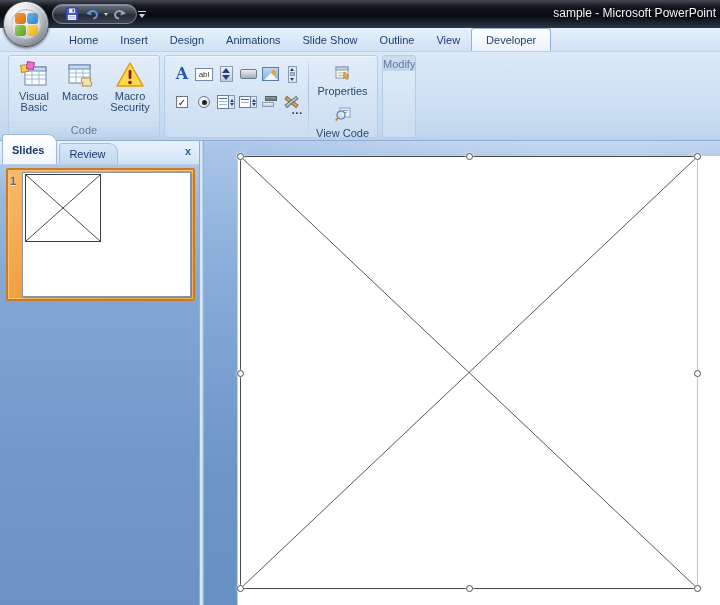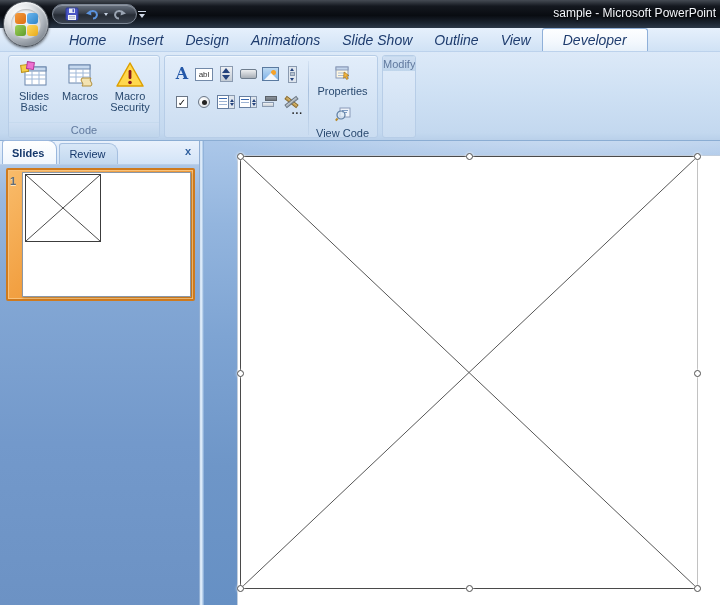--- a/index.html
+++ b/index.html
@@ -29,23 +29,23 @@
     background:linear-gradient(180deg,#6a7482 0%,#3a414c 45%,#262c35 55%,#3b4350 100%);
     border:1px solid #7d8795; border-radius:10px; padding:0 8px 0 10px; box-shadow:inset 0 1px 0 rgba(255,255,255,.25); }
   .qat-btn { width:18px; height:16px; display:flex; align-items:center; justify-content:center; }
   .qat-sep-chevron { position:absolute; left:135px; top:6px; width:14px; height:16px; display:flex; align-items:center; justify-content:center; }
   .chev { width:0; height:0; border-left:3px solid transparent; border-right:3px solid transparent; border-top:4px solid #cfd8e6; }
   .chev-line { position:absolute; top:2px; left:3px; width:8px; height:1px; background:#cfd8e6; }
   .mini-chev { width:0; height:0; border-left:2px solid transparent; border-right:2px solid transparent; border-top:3px solid #c7d2e2; margin-left:1px; }
 
   
   .tabrow { height:23px; background:linear-gradient(180deg,#e6f0fc,#d0e2f5); display:flex; align-items:flex-end; padding-left:58px; position:relative; }
-  .tab { height:23px; display:flex; align-items:center; padding:0 11px; font-size:14px; color:#1e3c6e; cursor:default;font-style:italic; }
+  .tab { height:23px; display:flex; align-items:center; padding:0 11px; font-size:11px; color:#1e3c6e; cursor:default; }
   .tab.active { height:23px; background:linear-gradient(180deg,#fdfeff,#f3f8fd 60%,#e8f1fa);
-    border:1px solid #8fb0d9; border-bottom:none; border-radius:3px 3px 0 0; padding:0 20px; z-index:5;text-align:center; }
+    border:1px solid #8fb0d9; border-bottom:none; border-radius:3px 3px 0 0; padding:0 14px; z-index:5;text-align:center; }
 
   
   .ribbon { height:90px; background:linear-gradient(180deg,#dcE9f8,#cfe1f4 45%,#c3d8ef 92%,#b9d0ea);
     border-top:1px solid #bcd2ec; border-bottom:1px solid #8badd3; display:flex; align-items:stretch; padding:3px 2px 2px 8px; gap:4px; }
   .group { display:flex; flex-direction:column; border:1px solid #b7cde7; border-radius:3px;
     background:linear-gradient(180deg,#e2edfa,#d5e4f5 55%,#cbddf1); box-shadow:inset 0 1px 0 #f0f7fe; overflow:hidden; }
   .group-body { flex:1; display:flex; align-items:stretch; padding:1px 2px; }
   .group-label { height:15px; line-height:14px; font-size:11px; color:#60799e; text-align:center;
     background:linear-gradient(180deg,#cfdff2,#bfd5eb); border-top:1px solid #c6daee; }
   .bigbtn { width:46px; display:flex; flex-direction:column; align-items:center; padding-top:3px;
@@ -85,21 +85,21 @@
   .more-icon { position:relative; width:18px; height:18px; }
   .more-bar1 { position:absolute; left:1px; top:7px; width:15px; height:4px; background:linear-gradient(#e7c26a,#b98f3e); border:1px solid #8d6a24; transform:rotate(38deg); }
   .more-bar2 { position:absolute; left:1px; top:7px; width:15px; height:4px; background:linear-gradient(#cfd6dd,#98a2ac); border:1px solid #6c7782; transform:rotate(-38deg); }
   .more-dots { position:absolute; right:-2px; bottom:-5px; font-size:10px; font-weight:bold; color:#222; letter-spacing:1px; }
 
   
   .workspace { display:flex; height:464px; }
   .panel { width:199px; background:linear-gradient(180deg,#bdd3ec 0%,#9ab8de 12%,#84a8d5 30%,#7399cb 65%,#6c92c4 100%); display:flex; flex-direction:column; }
   .panel-tabs { height:24px; background:linear-gradient(180deg,#e9f1fc,#d3e4f7); display:flex; align-items:flex-end; padding-left:2px; position:relative; border-bottom:1px solid #b9cfe9; }
   .ptab { height:21px; display:flex; align-items:center; padding:0 12px 0 9px; font-size:11px; color:#16386b; border:1px solid #a5bfdf; border-bottom:none; border-radius:3px 9px 0 0; background:linear-gradient(180deg,#d8e7f7,#c2d8ef); margin-right:2px; }
-  .ptab.active { font-weight:bold; background:linear-gradient(180deg,#ffffff,#f0f6fd); border-color:#9ab7dd; height:24px; }
+  .ptab.active { font-weight:bold; background:linear-gradient(180deg,#ffffff,#f0f6fd); border-color:#9ab7dd; height:30px; }
   .panel-close { position:absolute; right:8px; top:4px; font-size:11px; font-weight:bold; color:#2f5f9e; line-height:12px; }
 
   .thumb-wrap { position:relative; margin:3px 0 0 6px; width:189px; height:133px; }
   .thumb-frame { position:absolute; inset:0; border:2px solid #cf7a1d; border-radius:2px;
     background:linear-gradient(135deg,#f9bc6b 0%,#f2a143 40%,#e8871e 100%); box-shadow:inset 0 0 0 1px #f9c27a; }
   .thumb-num { position:absolute; left:4px; top:7px; font-size:11px; font-weight:bold; color:#5f6d7a; text-shadow:0 1px 0 rgba(255,235,200,.9); }
   .thumb-slide { position:absolute; left:16px; top:4px; width:169px; height:125px; background:#fff; border:1px solid #8b97a6; box-shadow:1px 1px 2px rgba(90,60,10,.35); }
   .thumb-x { position:absolute; left:2px; top:1px; width:76px; height:68px; border:1px solid #3c3c3c; }
   .thumb-x svg { display:block; width:100%; height:100%; }
   .panel-rest { flex:1; }
@@ -188,21 +188,21 @@
               <rect x="6" y="6" width="21" height="18" fill="#fff" stroke="#6b86ac"></rect>
               <rect x="6" y="6" width="21" height="4" fill="#c6d9ef" stroke="#6b86ac"></rect>
               <line x1="6" y1="14" x2="27" y2="14" stroke="#9fb8d8"></line>
               <line x1="6" y1="18" x2="27" y2="18" stroke="#9fb8d8"></line>
               <line x1="13" y1="10" x2="13" y2="24" stroke="#9fb8d8"></line>
               <line x1="20" y1="10" x2="20" y2="24" stroke="#9fb8d8"></line>
               <rect x="2" y="4" width="7" height="7" fill="#f5cf4a" stroke="#bb9015" transform="rotate(-8 5 7)"></rect>
               <rect x="8" y="1" width="7" height="7" fill="#ee6fd1" stroke="#b13a96" transform="rotate(8 11 4)"></rect>
             </svg>
           </div>
-          <span>Slides Basic</span>
+          <span>Visual Basic</span>
         </div>
         <div class="bigbtn">
           <div class="bicon">
             <svg class="sheet-svg" width="30" height="28" viewBox="0 0 30 28">
               <rect x="4" y="4" width="21" height="18" fill="#fff" stroke="#6b86ac"></rect>
               <rect x="4" y="4" width="21" height="4" fill="#c6d9ef" stroke="#6b86ac"></rect>
               <line x1="4" y1="12" x2="25" y2="12" stroke="#9fb8d8"></line>
               <line x1="4" y1="16" x2="25" y2="16" stroke="#9fb8d8"></line>
               <line x1="11" y1="8" x2="11" y2="22" stroke="#9fb8d8"></line>
               <line x1="18" y1="8" x2="18" y2="22" stroke="#9fb8d8"></line>

